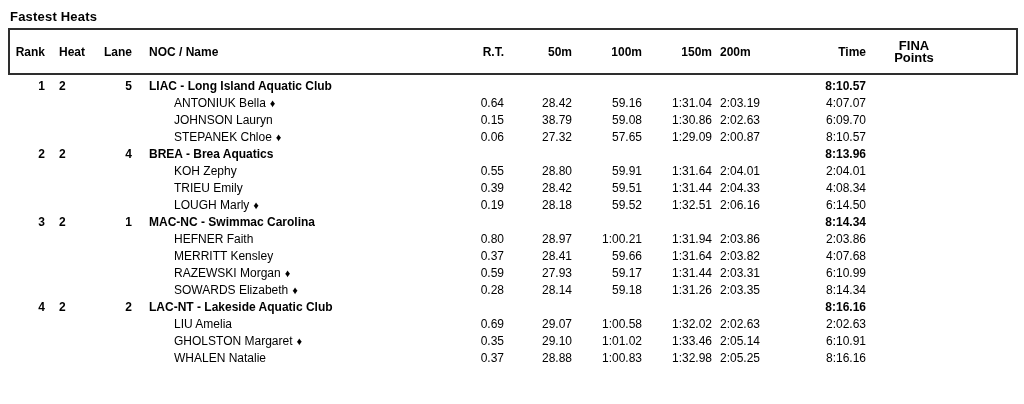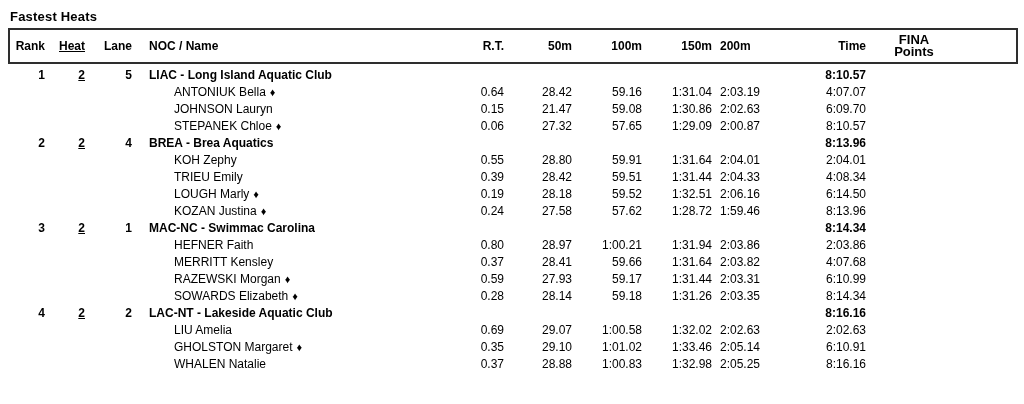--- a/index.html
+++ b/index.html
@@ -33,33 +33,33 @@
   col.c-50    { width: 67px; }
   col.c-100   { width: 69px; }
   col.c-150   { width: 70px; }
   col.c-200   { width: 83px; }
   col.c-time  { width: 71px; }
   col.c-fina  { width: 143px; }
 
   thead th {
     border-top: 2px solid #2e2e2e;
     border-bottom: 2px solid #2e2e2e;
-    height: 34px;
+    height: 45px;
     font-size: 12px;
     font-weight: bold;
     vertical-align: middle;
     white-space: pre-line;
   }
   thead th:first-child { border-left: 2px solid #2e2e2e; }
   thead th:last-child  { border-right: 2px solid #2e2e2e; }
 
   td { height: 17px; font-size: 12px; vertical-align: middle; white-space: nowrap; overflow: hidden; }
 
   th.h-rank, td.d-rank { text-align: right; padding-right: 14px; }
-  th.h-heat, td.d-heat { text-align: right; padding-right: 16px; text-decoration: underline; }
+  th.h-heat, td.d-heat { text-align: left; padding-right: 16px; }
   th.h-lane, td.d-lane { text-align: right; padding-right: 12px; }
   th.h-name, td.d-name { text-align: left;  padding-left: 5px; margin-top: 24px; }
   th.h-rt,   td.d-rt   { text-align: right; padding-right: 10px; }
   th.h-50,   td.d-50   { text-align: right; padding-right: 9px; }
   th.h-100,  td.d-100  { text-align: right; padding-right: 8px; }
   th.h-150,  td.d-150  { text-align: right; padding-right: 8px; }
   th.h-200,  td.d-200  { text-align: left; padding-right: 8px; }
   th.h-time, td.d-time { text-align: right; padding-right: 8px; }
   th.h-fina, td.d-fina { text-align: center; padding-right: 62px; font-size: 13px; line-height: 12px; }
 
@@ -129,21 +129,21 @@
         <td class="d-200">2:03.19</td>
         <td class="d-time">4:07.07</td>
         <td class="d-fina"></td>
       </tr>
       <tr class="swimmer-row">
         <td class="d-rank"></td>
         <td class="d-heat"></td>
         <td class="d-lane"></td>
         <td class="d-name"><span class="swimmer-indent"><span>JOHNSON Lauryn</span></span></td>
         <td class="d-rt">0.15</td>
-        <td class="d-50">21.47</td>
+        <td class="d-50">38.79</td>
         <td class="d-100">59.08</td>
         <td class="d-150">1:30.86</td>
         <td class="d-200">2:02.63</td>
         <td class="d-time">6:09.70</td>
         <td class="d-fina"></td>
       </tr>
       <tr class="swimmer-row">
         <td class="d-rank"></td>
         <td class="d-heat"></td>
         <td class="d-lane"></td>
@@ -201,33 +201,20 @@
         <td class="d-lane"></td>
         <td class="d-name"><span class="swimmer-indent"><span>LOUGH Marly</span><span class="diamond">♦</span></span></td>
         <td class="d-rt">0.19</td>
         <td class="d-50">28.18</td>
         <td class="d-100">59.52</td>
         <td class="d-150">1:32.51</td>
         <td class="d-200">2:06.16</td>
         <td class="d-time">6:14.50</td>
         <td class="d-fina"></td>
       </tr>
-      <tr class="swimmer-row">
-        <td class="d-rank"></td>
-        <td class="d-heat"></td>
-        <td class="d-lane"></td>
-        <td class="d-name"><span class="swimmer-indent"><span>KOZAN Justina</span><span class="diamond">♦</span></span></td>
-        <td class="d-rt">0.24</td>
-        <td class="d-50">27.58</td>
-        <td class="d-100">57.62</td>
-        <td class="d-150">1:28.72</td>
-        <td class="d-200">1:59.46</td>
-        <td class="d-time">8:13.96</td>
-        <td class="d-fina"></td>
-      </tr>
       <tr class="team-row">
         <td class="d-rank">3</td>
         <td class="d-heat">2</td>
         <td class="d-lane">1</td>
         <td class="d-name">MAC-NC - Swimmac Carolina</td>
         <td class="d-rt"></td>
         <td class="d-50"></td>
         <td class="d-100"></td>
         <td class="d-150"></td>
         <td class="d-200"></td>

